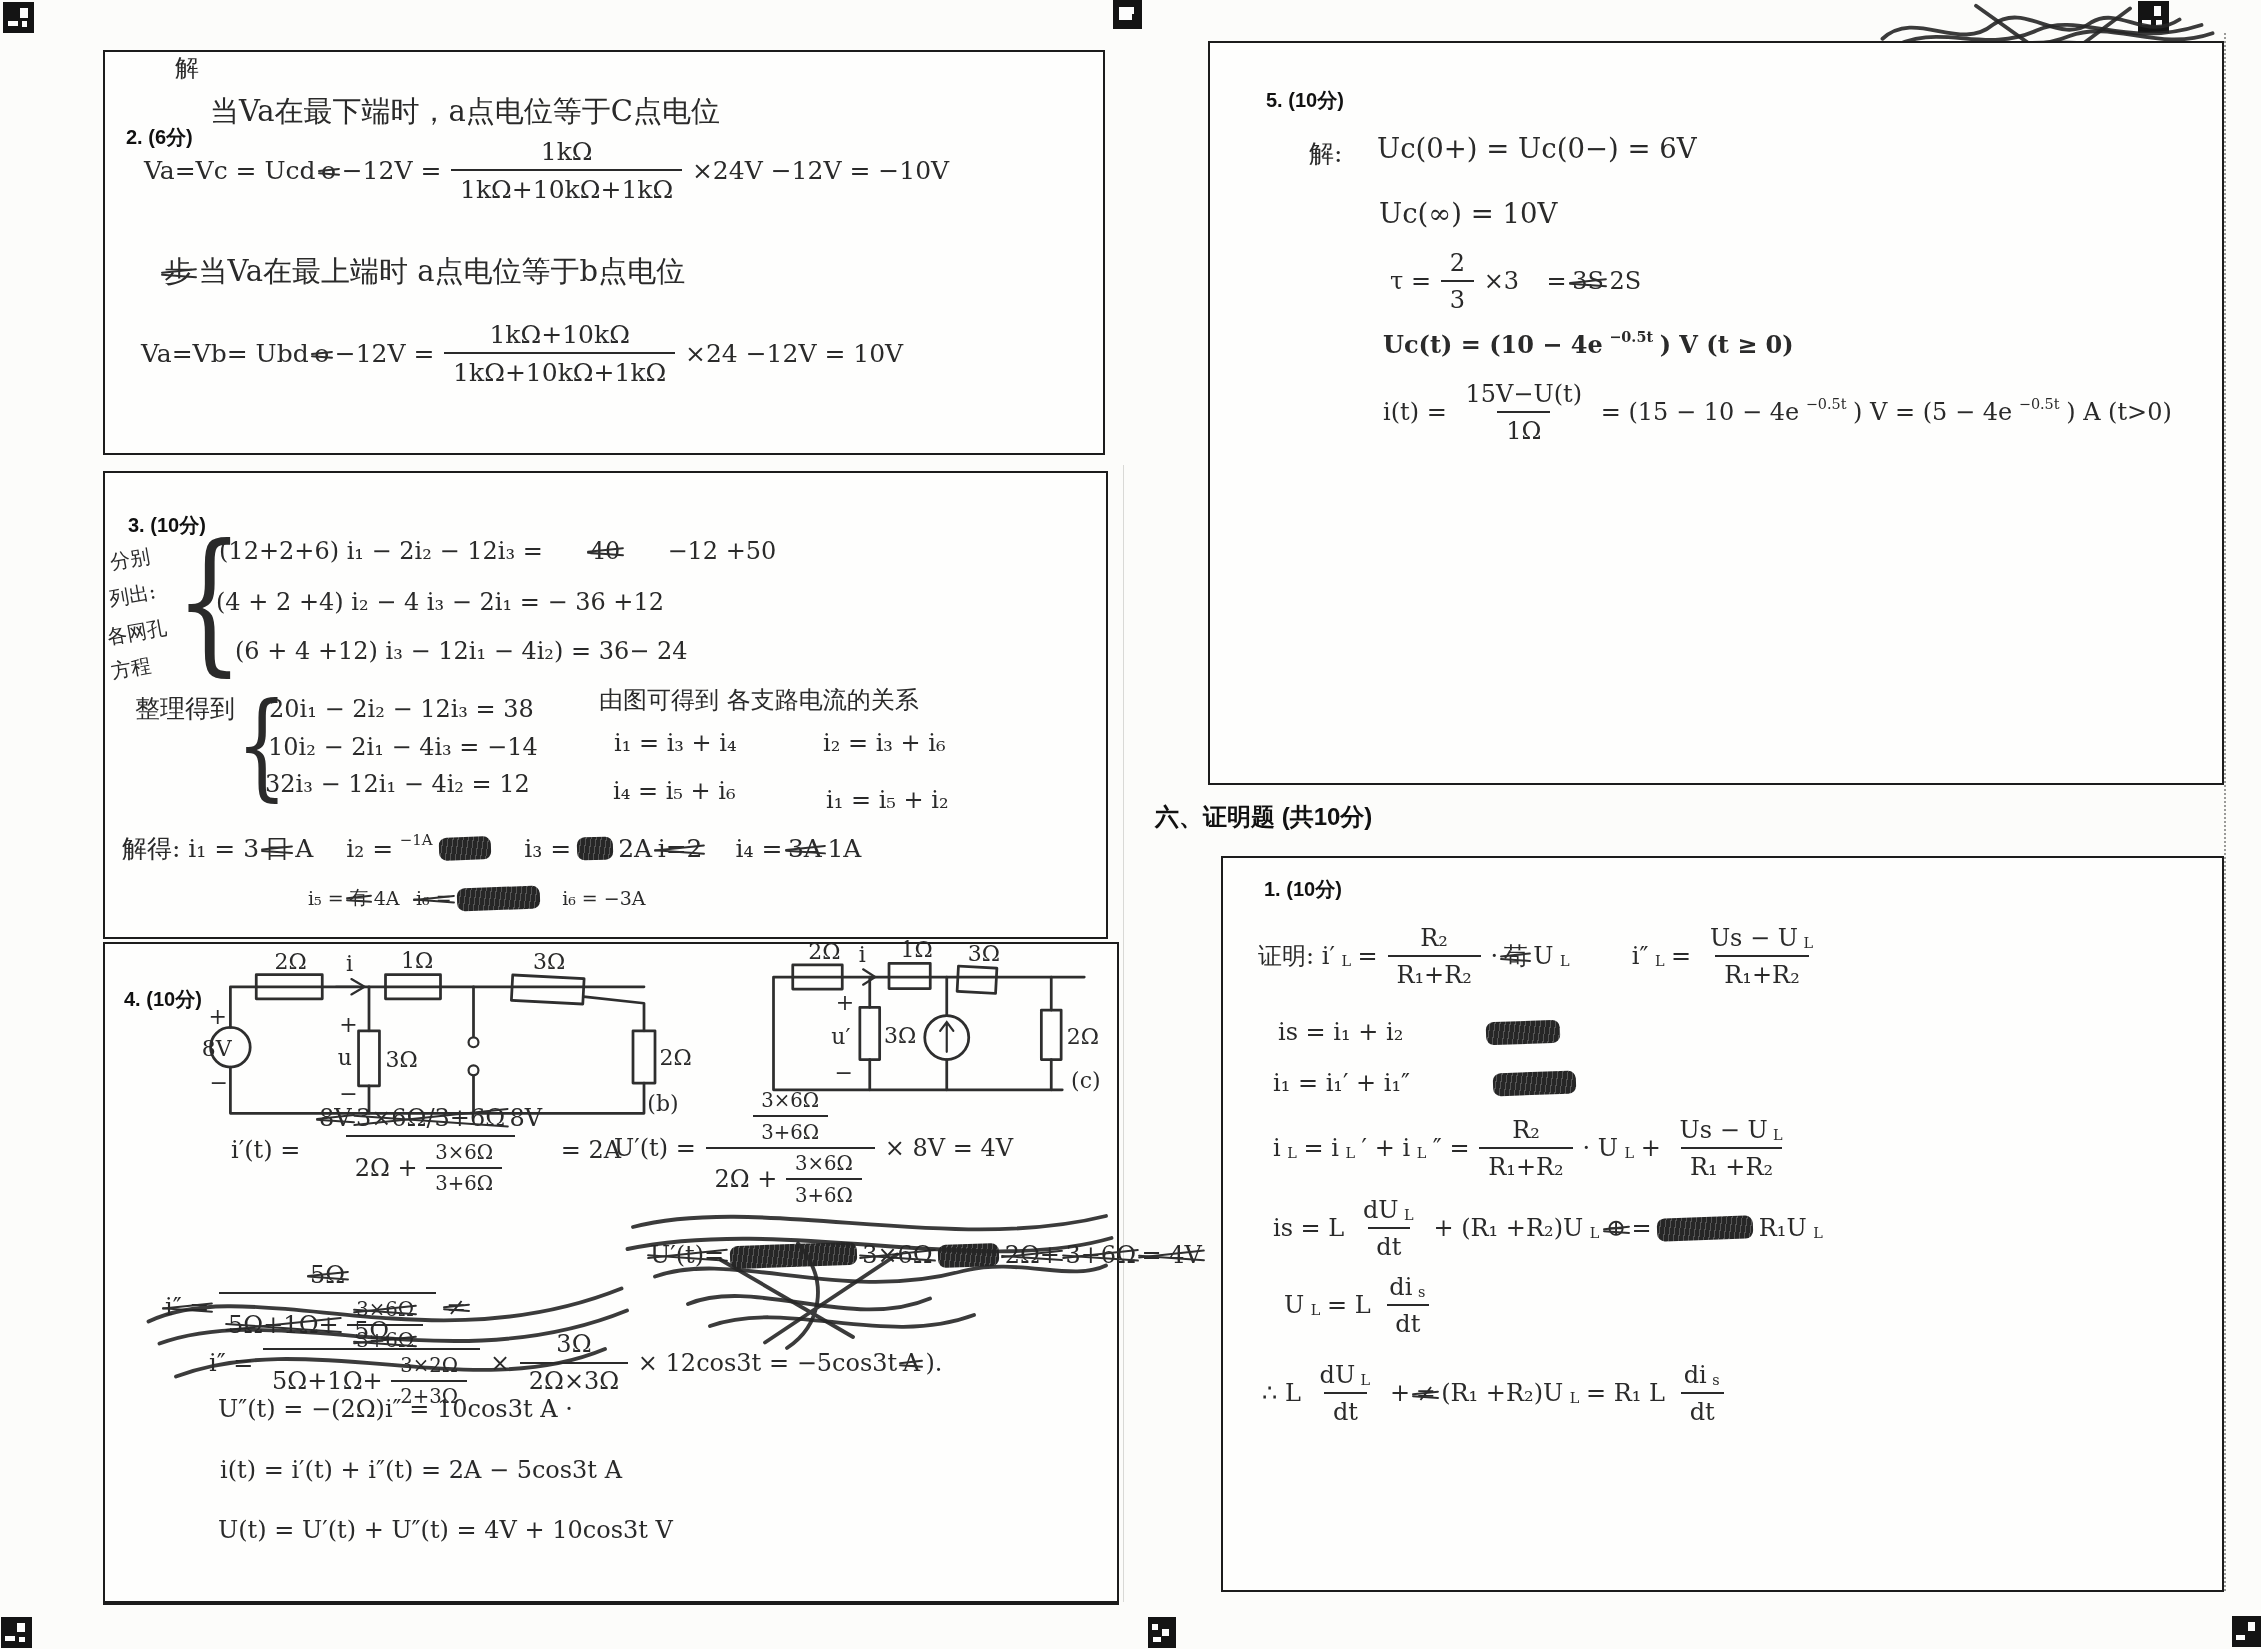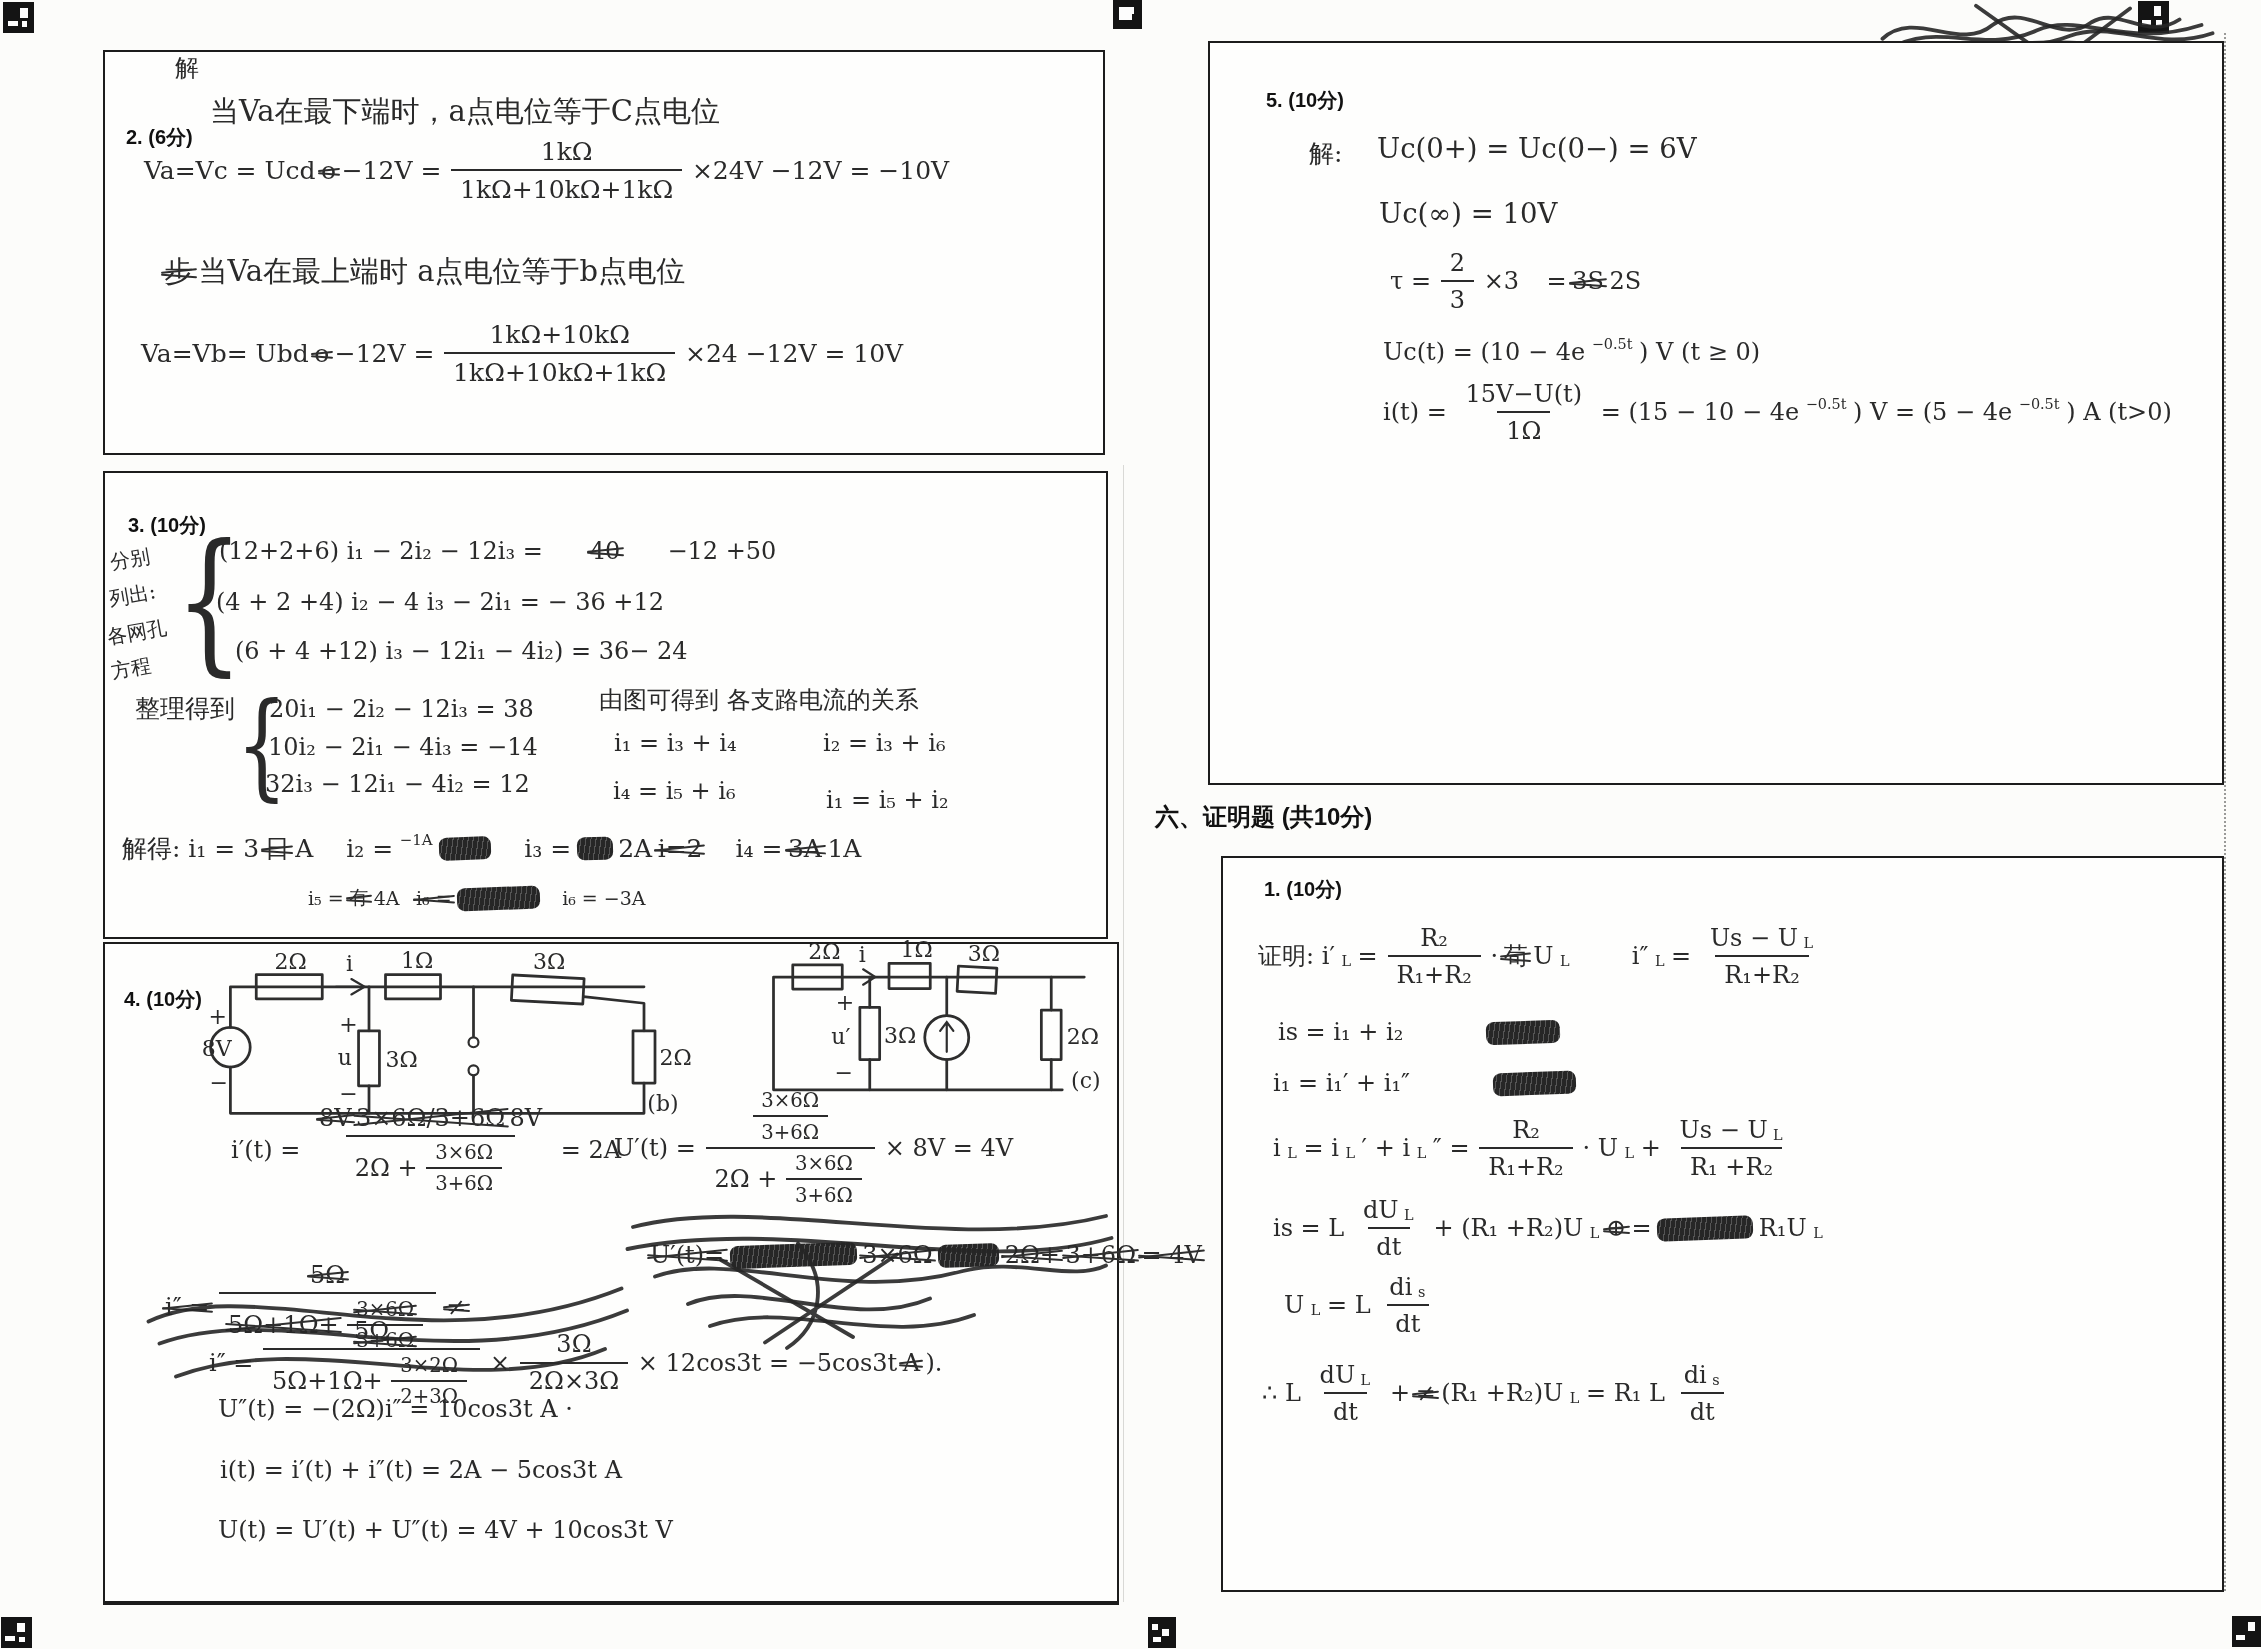--- a/index.html
+++ b/index.html
@@ -388,21 +388,21 @@
         <span class="den">
           <span class="t">3</span>
         </span>
       </span>
       <span class="t">×3</span>
       <span class="gap" style="width: 16.5px;"></span>
       <span class="t">=</span>
       <span class="t struck">3S</span>
       <span class="t">2S</span>
     </div>
-  <div class="eqline" style="left:1383px;top:338px;">
+  <div class="eqline" style="left:1383px;top:330px;font-weight:bold;">
       <span class="t">Uc(t) = (10 − 4e</span>
       <span class="sup">−0.5t</span>
       <span class="t">) V (t ≥ 0)</span>
     </div>
   <div class="eqline" style="left:1383px;top:380px;">
       <span class="t">i(t) =</span>
       <span class="frac">
         <span class="num">
           <span class="t">15V−U(t)</span>
         </span>

